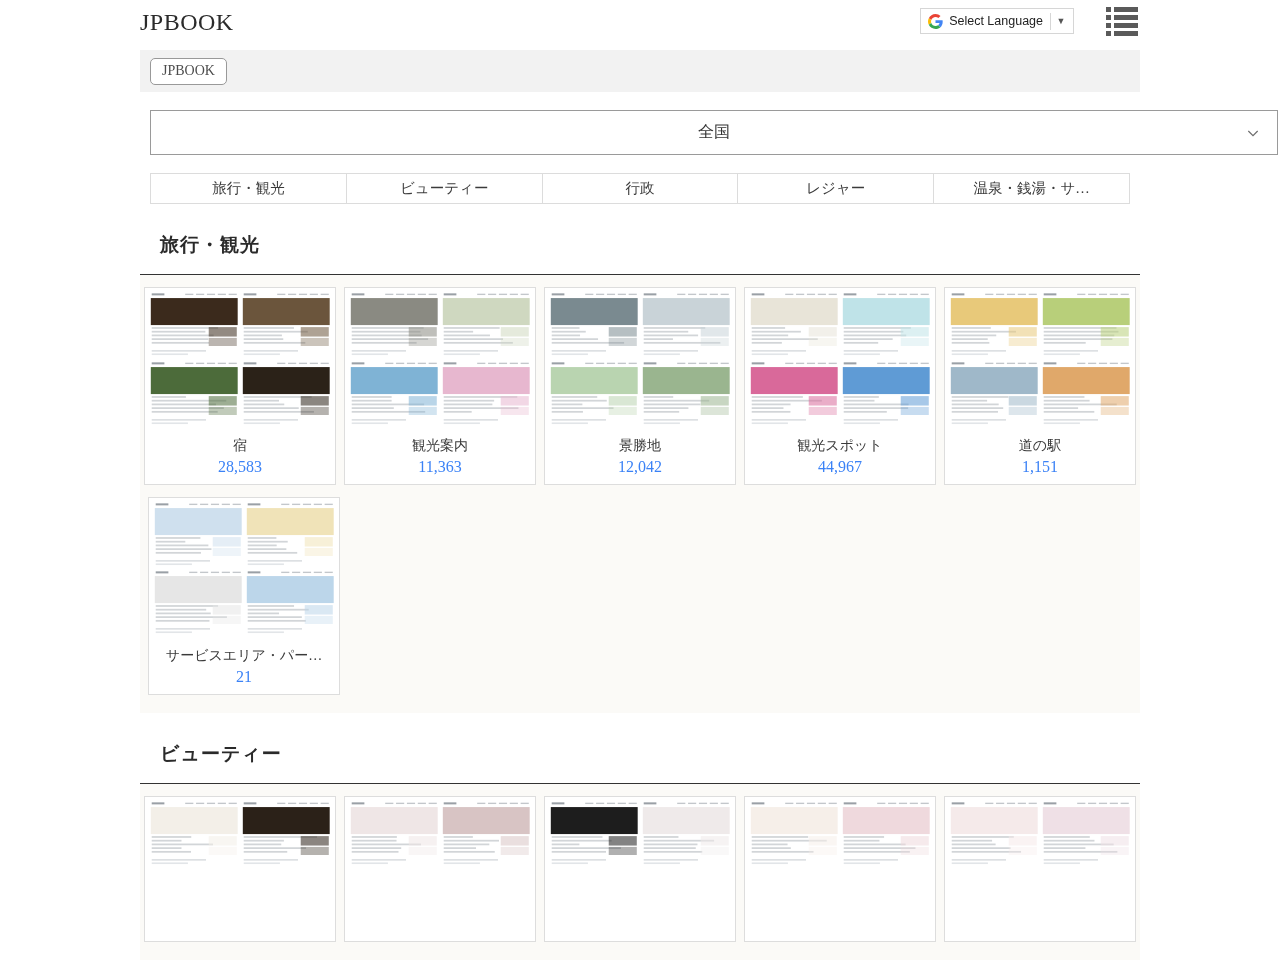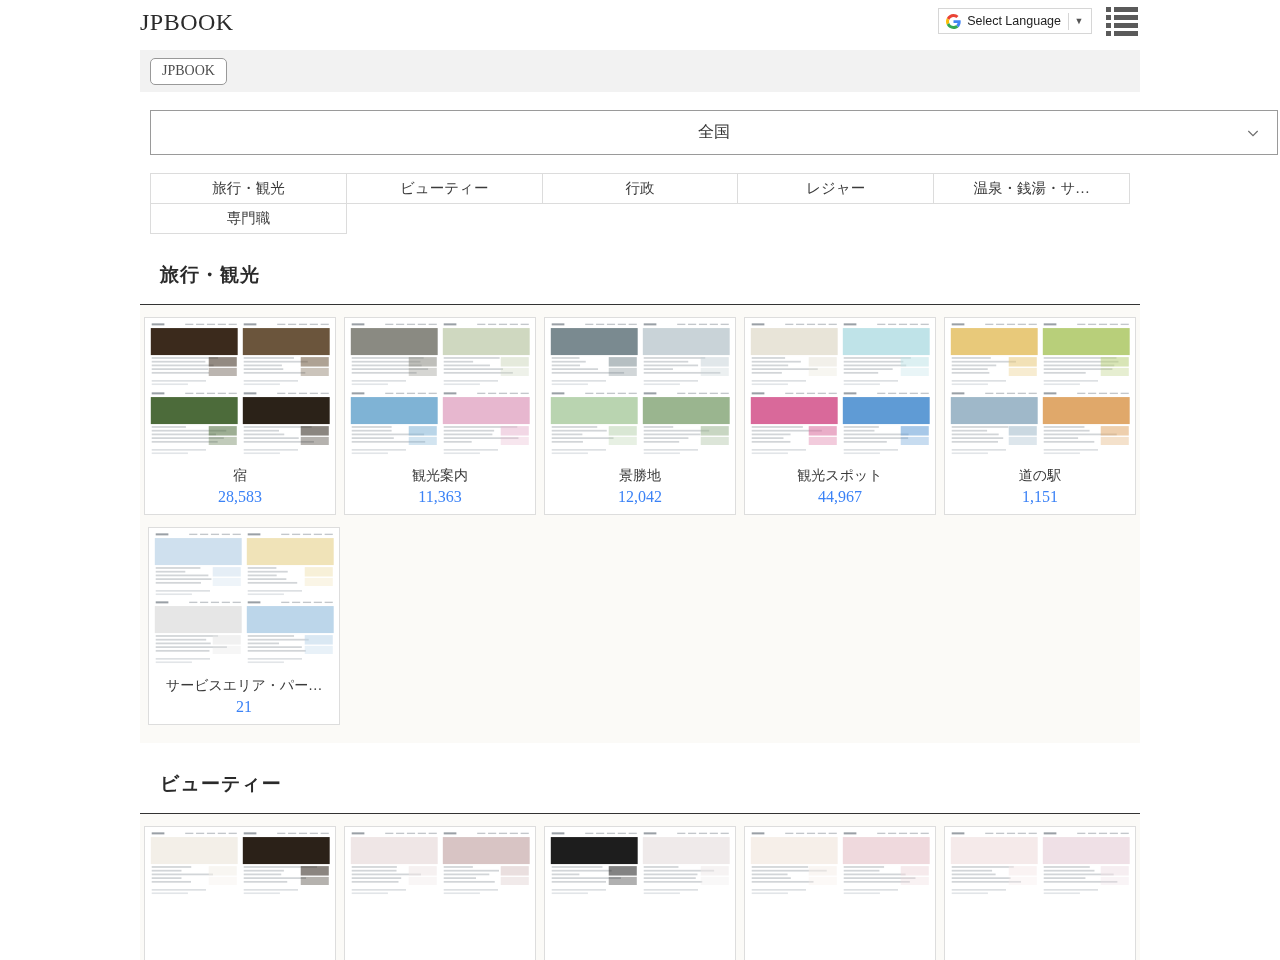--- a/index.html
+++ b/index.html
@@ -31,21 +31,21 @@
     letter-spacing: .5px;
     color: #2b2b2b;
     margin: 0;
     line-height: 1;
     padding-top: 2px;
   }
   .header-right {
     margin-left: auto;
     display: flex;
     align-items: center;
-    gap: 12px;
+    gap: 30px;
   }
 
   
   .gtranslate {
     display: inline-flex;
     align-items: center;
     height: 26px;
     border: 1px solid #d6d6d6;
     background: #fff;
     padding: 0 2px 0 7px;
@@ -285,27 +285,20 @@
 
   <table class="cat-table">
     <tbody>
       <tr>
         <td>旅行・観光</td>
         <td>ビューティー</td>
         <td>行政</td>
         <td>レジャー</td>
         <td>温泉・銭湯・サ…</td>
       </tr>
-      <tr>
-        <td>専門職</td>
-        <td class="empty"></td>
-        <td class="empty"></td>
-        <td class="empty"></td>
-        <td class="empty"></td>
-      </tr>
     </tbody>
   </table>
 
   <div class="section">
     <div class="section-head">
       <h2 class="section-title">旅行・観光</h2>
     </div>
     <hr class="section-rule">
     <div class="section-body" id="section0-cards">
         <div class="card">

